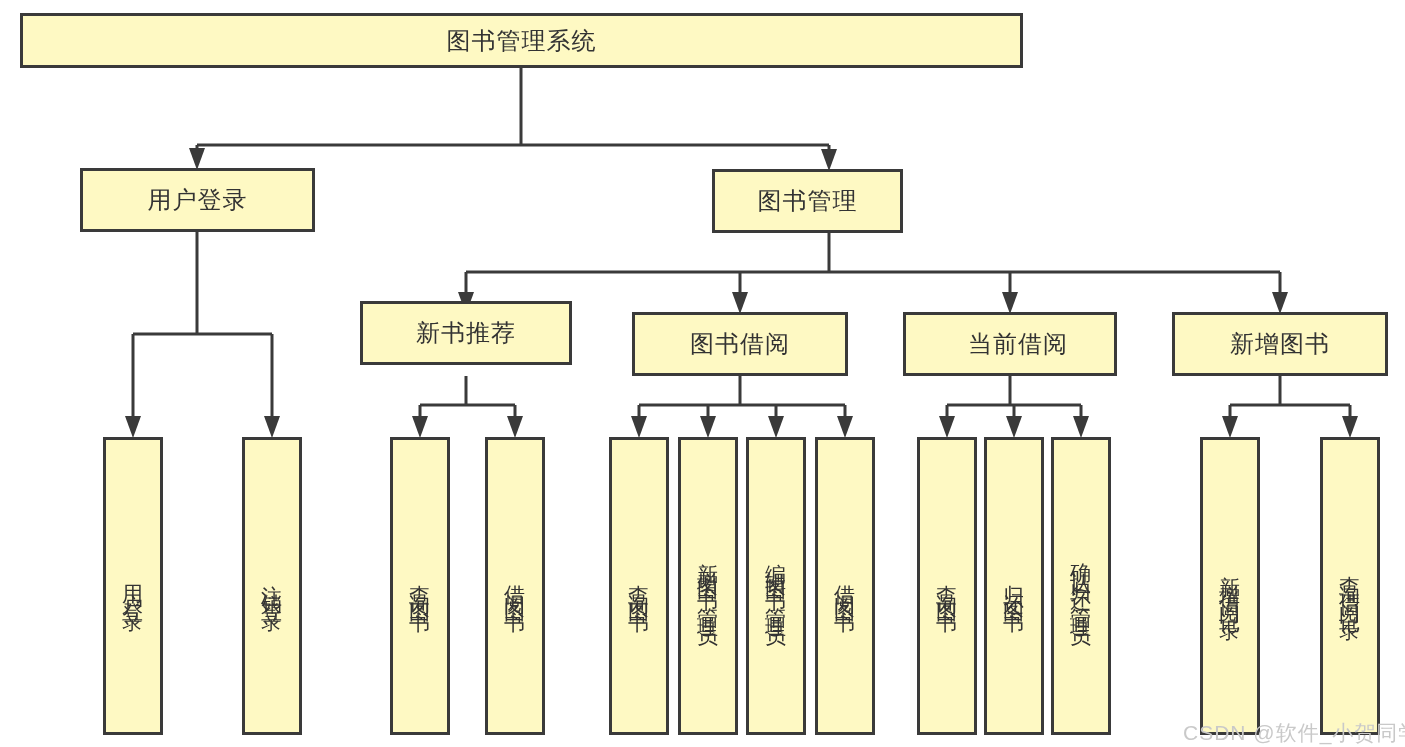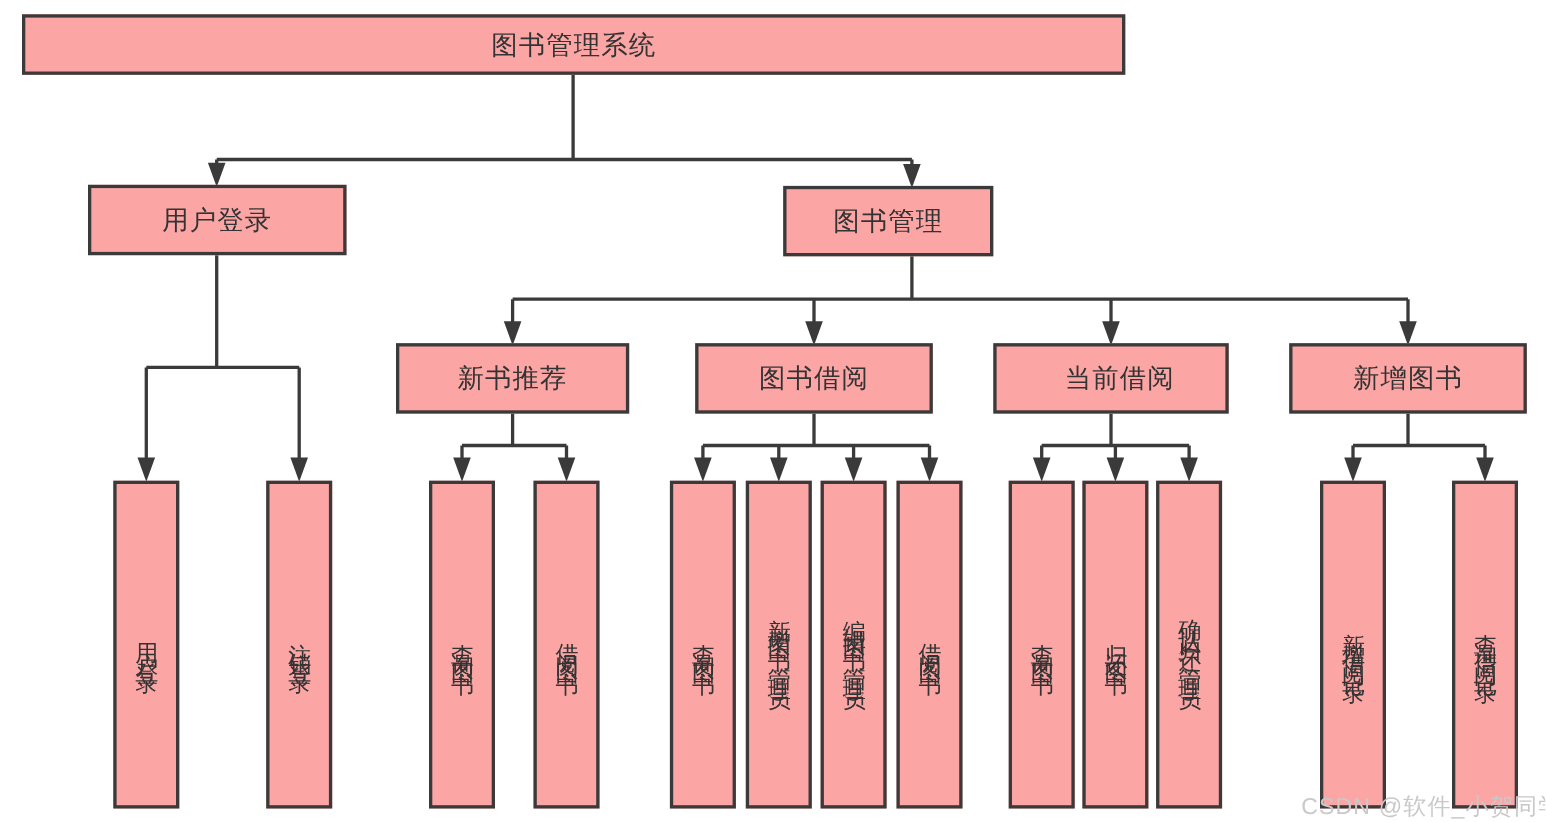--- a/index.html
+++ b/index.html
@@ -19,21 +19,21 @@
     position: absolute;
     left: 0; top: 0;
     width: 1405px;
     height: 747px;
     z-index: 0;
     pointer-events: none;
   }
   .node {
     position: absolute;
     box-sizing: border-box;
-    background: #fca5a5;
+    background: #fef9c3;
     border: 3px solid #3a3a3a;
     display: flex;
     align-items: center;
     justify-content: center;
     color: #333333;
     z-index: 1;
   }
   .node.h span {
     font-size: 24px;
     letter-spacing: 1px;
@@ -99,21 +99,21 @@
     <span>图书管理系统</span>
   </div>
 
   <div class="node h" style="left:80px; top:168px; width:235px; height:64px;">
     <span>用户登录</span>
   </div>
   <div class="node h" style="left:712px; top:169px; width:191px; height:64px;">
     <span>图书管理</span>
   </div>
 
-  <div class="node h" style="left:360px; top:312px; width:212px; height:64px;">
+  <div class="node h" style="left:360px; top:301px; width:212px; height:64px;">
     <span>新书推荐</span>
   </div>
   <div class="node h" style="left:632px; top:312px; width:216px; height:64px;">
     <span>图书借阅</span>
   </div>
   <div class="node h" style="left:903px; top:312px; width:214px; height:64px;padding-left:16px;">
     <span>当前借阅</span>
   </div>
   <div class="node h" style="left:1172px; top:312px; width:216px; height:64px;">
     <span>新增图书</span>

